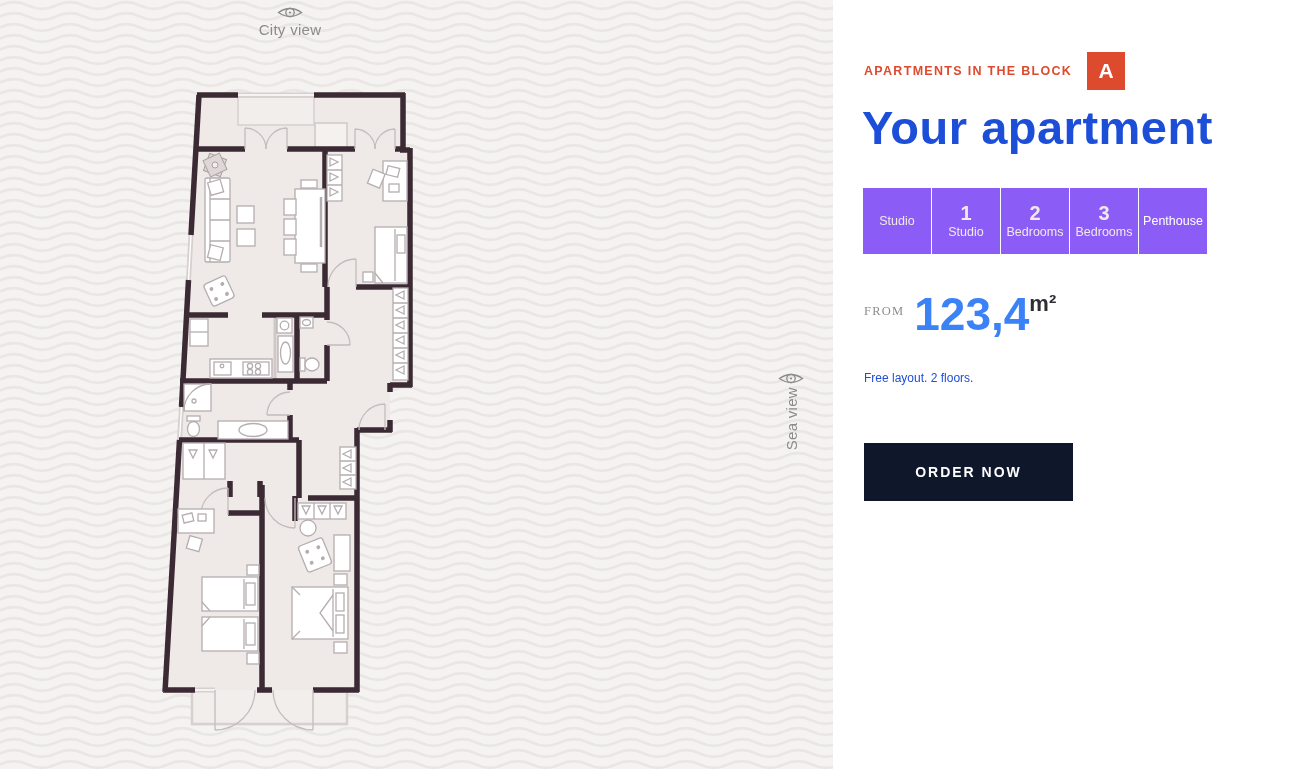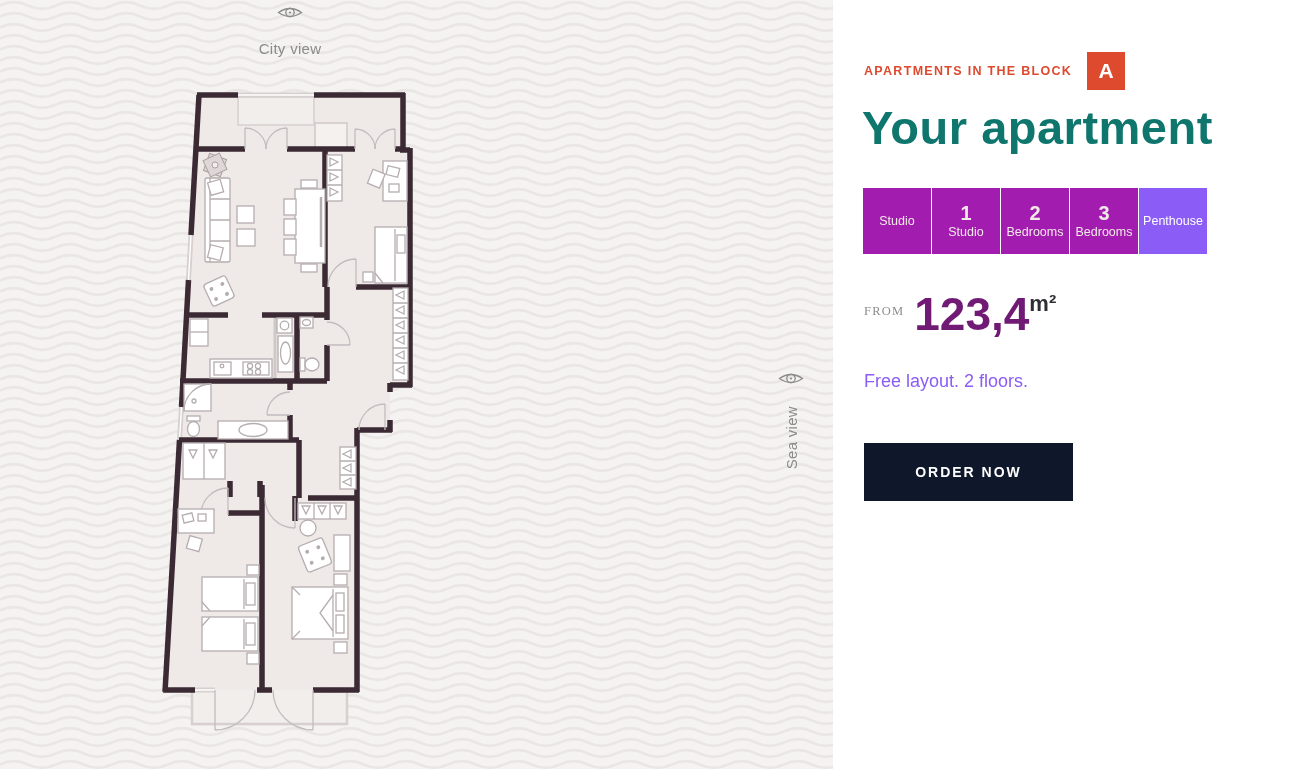--- a/index.html
+++ b/index.html
@@ -5,59 +5,59 @@
   * { margin:0; padding:0; box-sizing:border-box; }
   html,body { width:1294px; height:769px; overflow:hidden;
     font-family:"Liberation Sans", sans-serif; background:#fff; }
   .stage { position:relative; width:1294px; height:769px; }
 
   
   .left-panel { position:absolute; left:0; top:0; width:833px; height:769px;
     background:#f4f3f1; overflow:hidden; }
   .waves-bg { position:absolute; left:0; top:0; }
   .view-label { position:absolute; display:flex; flex-direction:column;
-    align-items:center; gap:19px; color:#8b8b8b; }
+    align-items:center; gap:0; color:#8b8b8b; }
   .view-label .txt { font-size:15px; letter-spacing:.3px; }
   .city-view { left:245px; top:4px; width:90px; }
   .sea-view  { left:768px; top:370px; width:46px; }
   .sea-view .txt { writing-mode:vertical-rl; transform:rotate(180deg); }
   .eye-icon svg { display:block; }
   .plan-svg { position:absolute; left:150px; top:85px; }
 
   
   .right-panel { position:absolute; left:833px; top:0; width:461px; height:633px;
     background:#ffffff; }
   .eyebrow-row { position:absolute; left:31px; top:52px; width:261px;
     display:flex; align-items:center; justify-content:space-between; }
   .eyebrow { color:#dd4a2e; font-size:12.5px; font-weight:bold;
     letter-spacing:1.3px; }
   .block-badge { width:38px; height:38px; background:#dd4a2e; color:#fff;
     display:flex; align-items:center; justify-content:center;
     font-size:21px; font-weight:bold; }
-  .page-title { position:absolute; left:29px; top:100px; color:#0f766e;
+  .page-title { position:absolute; left:29px; top:100px; color:#1d4ed8;
     font-size:47px; font-weight:800; letter-spacing:.5px; white-space:nowrap; }
 
   .tabs { position:absolute; left:30px; top:188px; display:flex; gap:1px; }
-  .tab { width:68px; height:66px; background:#a21caf; color:#f1e9e7;
+  .tab { width:68px; height:66px; background:#8b5cf6; color:#f1e9e7;
     display:flex; flex-direction:column; align-items:center;
     justify-content:center; cursor:pointer; text-align:center; line-height:1.15; }
   .tab .num { font-size:20px; font-weight:bold; }
   .tab .num:empty { display:none; }
   .tab .lbl { font-size:12.5px; }
   .tab.selected { background:#8b5cf6; color:#fff; }
 
   .area-row { position:absolute; left:31px; top:291px; display:flex;
     align-items:flex-start; }
   .area-prefix { color:#8d8d8d; font-size:12.5px; letter-spacing:1.2px;
     margin-top:13px;font-family:Liberation Serif, serif; }
-  .area-value { color:#701a75; font-size:46px; font-weight:800;
+  .area-value { color:#3b82f6; font-size:46px; font-weight:800;
     margin-left:10px; line-height:1; }
   .area-unit { color:#2f2e32; font-size:22px; font-weight:800; margin-top:0px; }
-  .description { position:absolute; left:31px; top:371px; color:#8b5cf6;
-    font-size:18px; }
+  .description { position:absolute; left:31px; top:371px; color:#1d4ed8;
+    font-size:12px; }
   .order-btn { position:absolute; left:31px; top:443px; width:209px; height:58px;
     background:#0f172a; border:none; color:#fff; font-family:inherit;
     font-size:14px; font-weight:bold; letter-spacing:2px; cursor:pointer; }
 </style>
 </head>
 <body>
 
 <div class="stage">
 
   <div class="left-panel">

